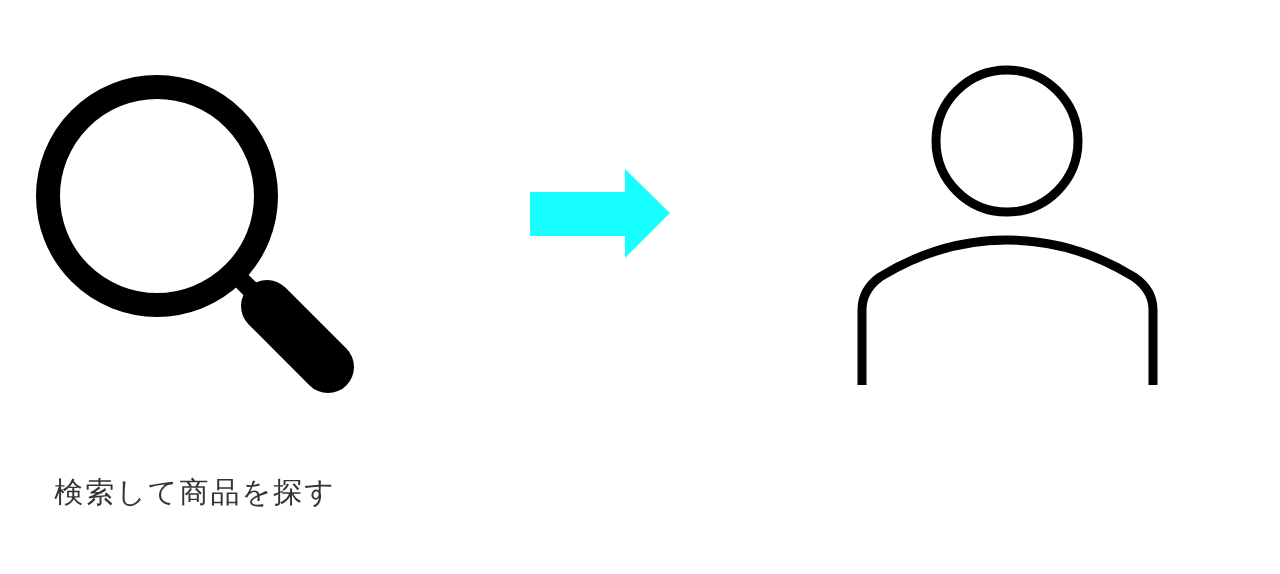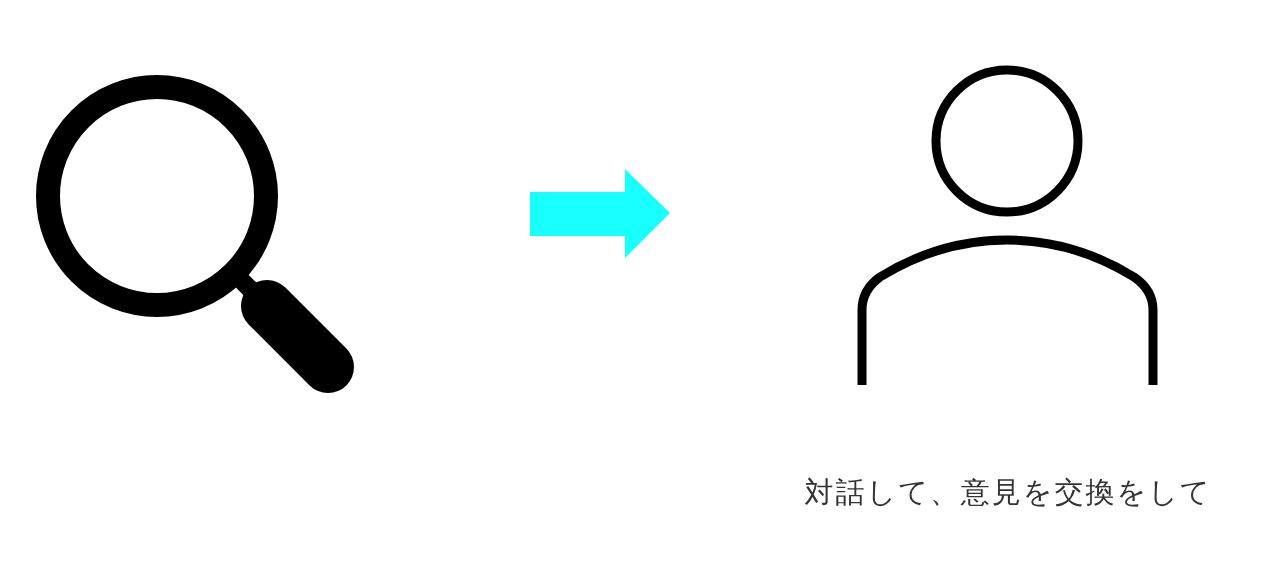--- a/index.html
+++ b/index.html
@@ -57,17 +57,17 @@
     <polygon points="530,192 625,192 625,169 670,213 625,258 625,236 530,236" fill="#18FFFF"></polygon>
   </g>
 
   <g>
     <circle cx="1007" cy="141" r="71" fill="none" stroke="#000000" stroke-width="9"></circle>
     <path d="M 862 385 L 862 310 Q 862 290 880 277 Q 940 240 1007 240 Q 1074 240 1134 277 Q 1153 290 1153 310 L 1153 385" fill="none" stroke="#000000" stroke-width="9"></path>
   </g>
 </svg>
 
 <div id="caption-left" class="caption">
+  <div>検索して商品を探す</div>
 </div>
 
 <div id="caption-right" class="caption">
-  <div>対話して、意見を交換をして</div>
 </div>
 
 </body></html>

